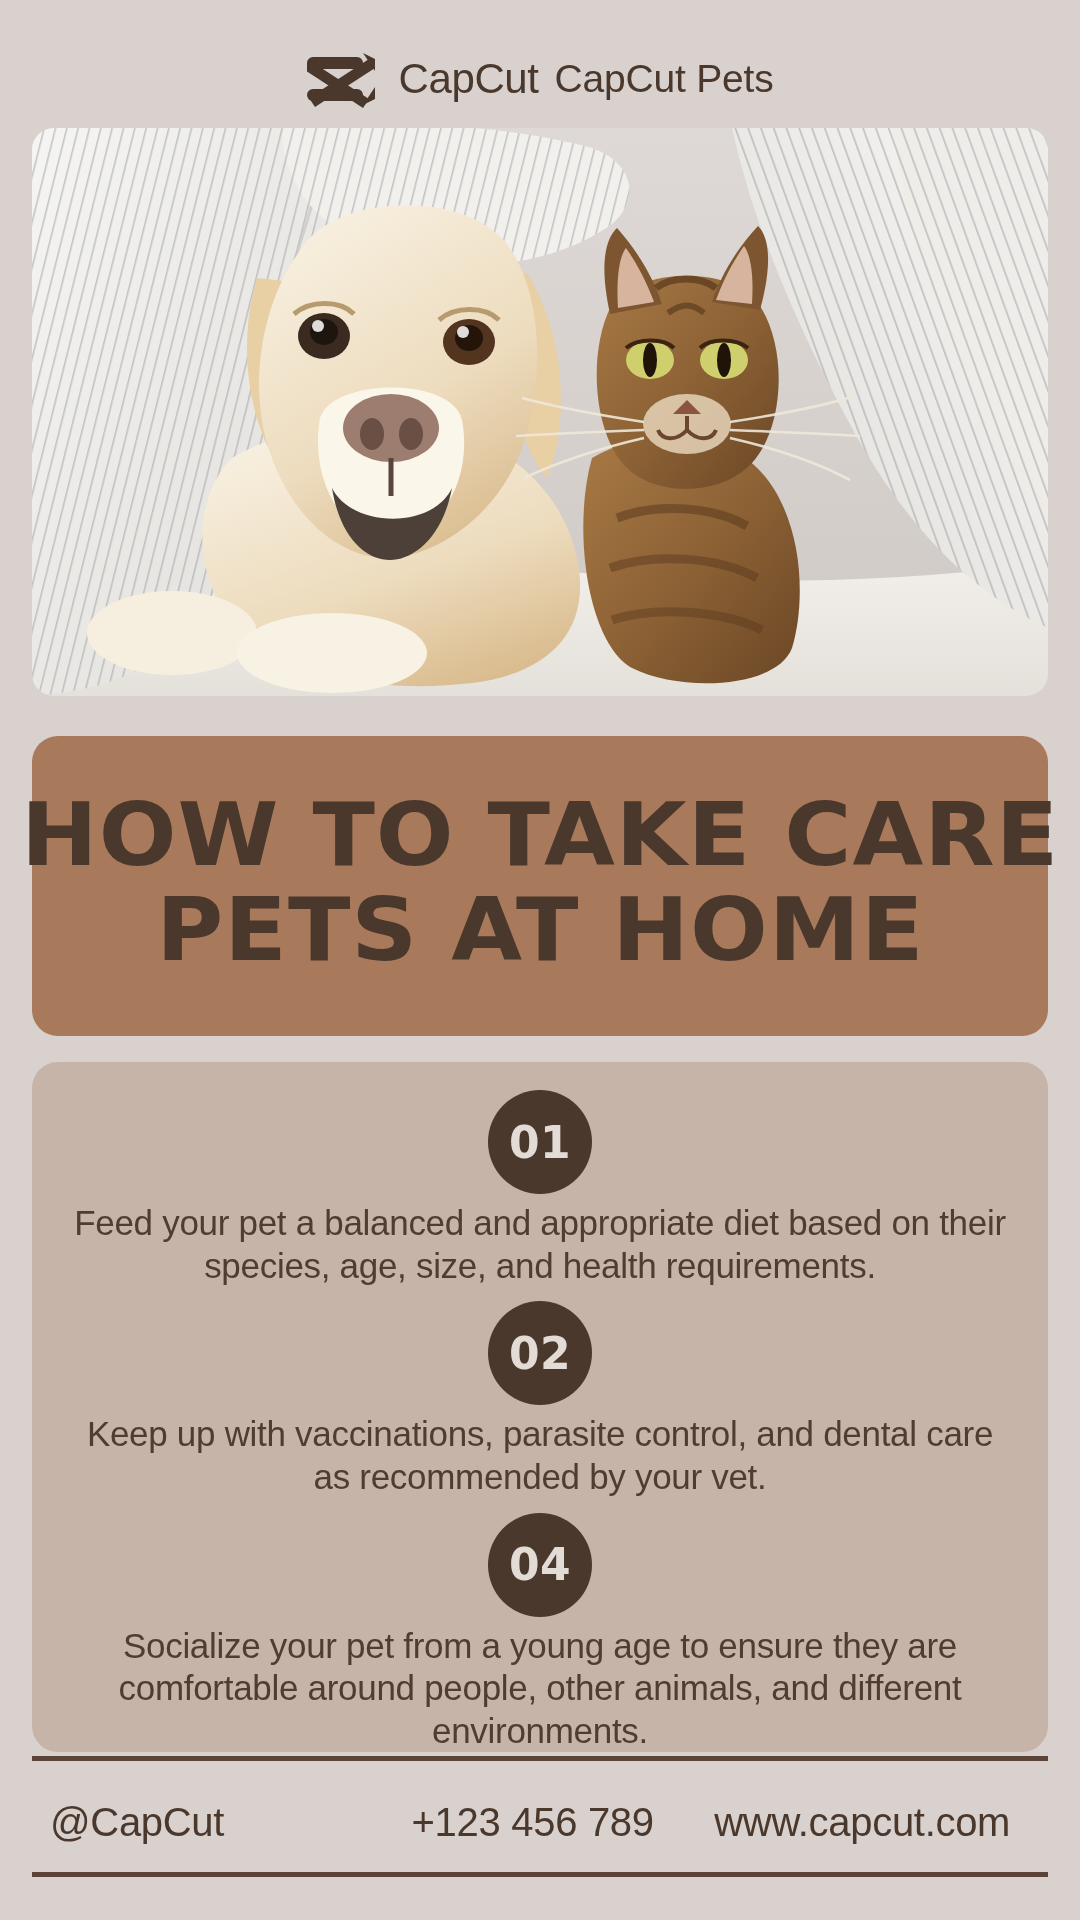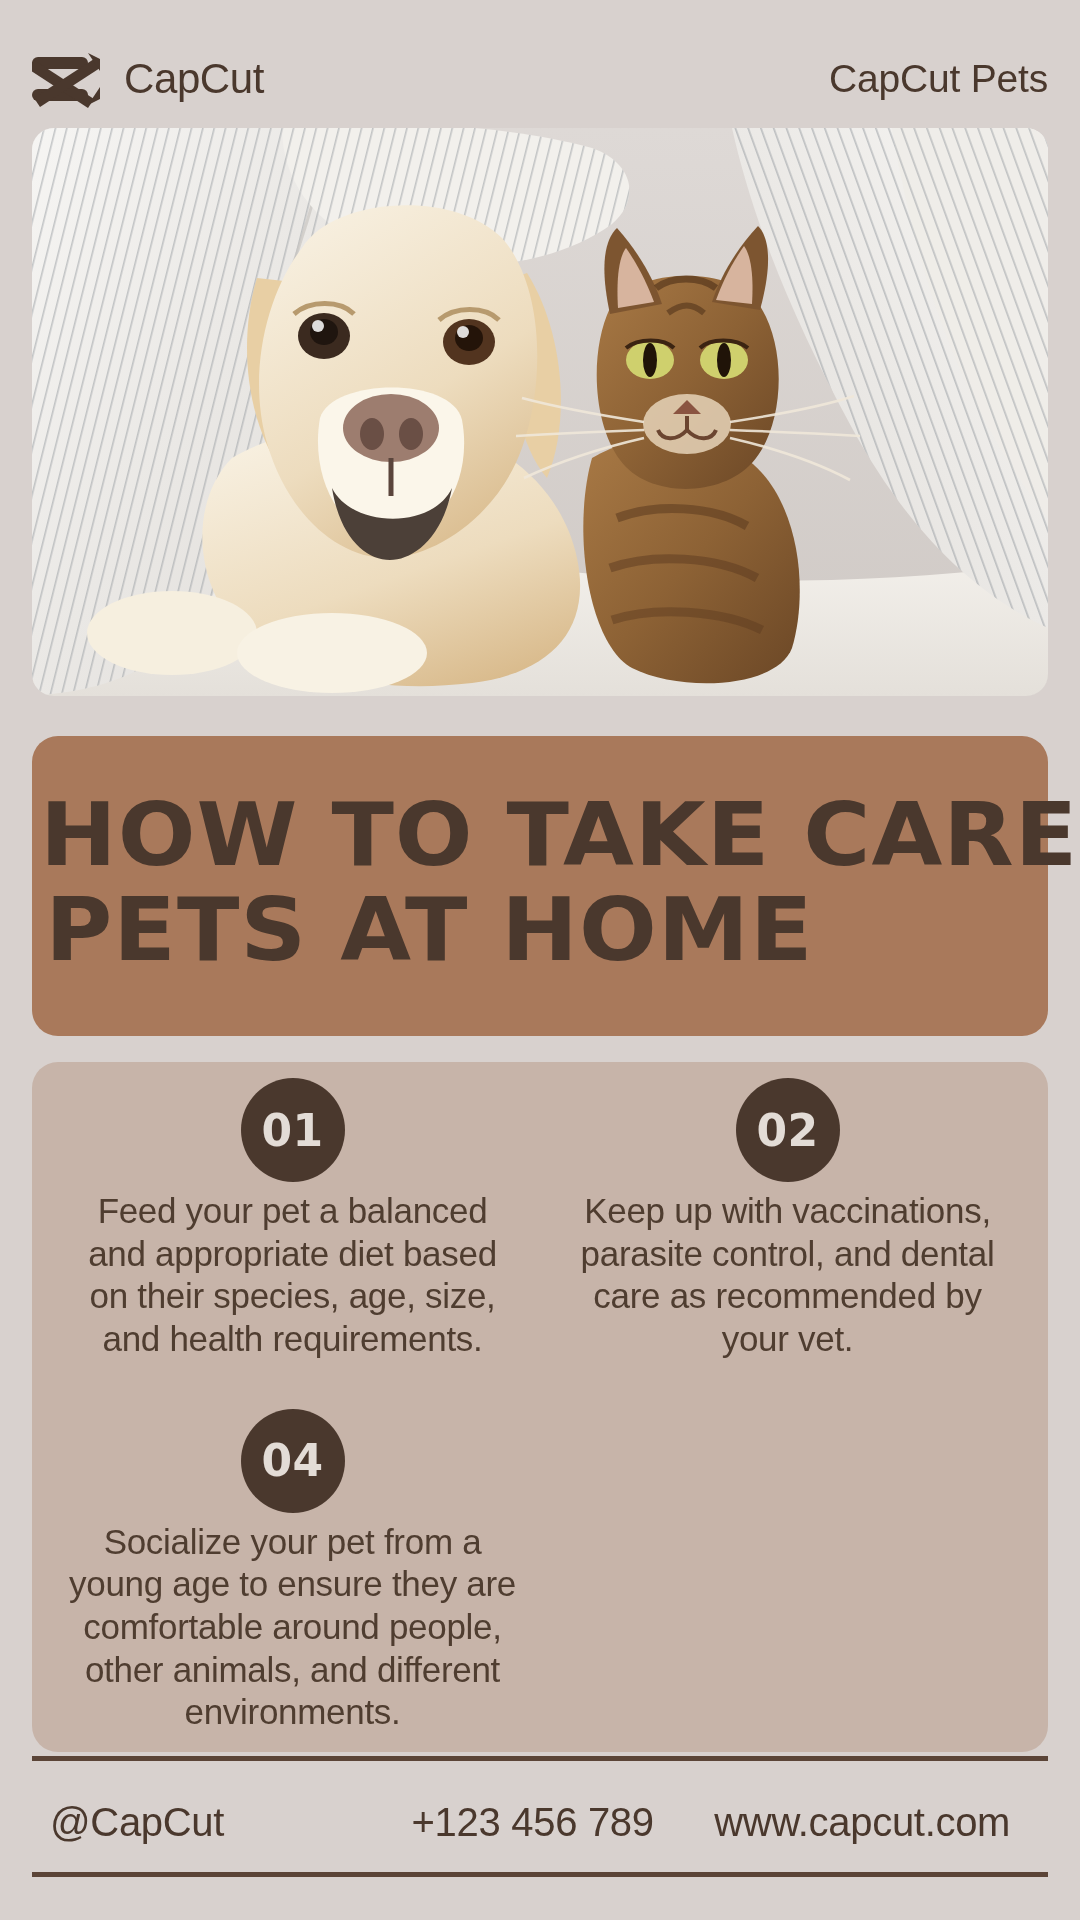--- a/index.html
+++ b/index.html
@@ -23,21 +23,21 @@
 
   
   .header {
     position: absolute;
     top: 44px;
     left: 32px;
     right: 32px;
     height: 70px;
     display: flex;
     align-items: center;
-    justify-content: space-between;
+    justify-content: center;
   }
   .brand {
     display: flex;
     align-items: center;
     gap: 20px;
   }
   .logo-mark {
     width: 72px;
     height: 64px;
     display: block;
@@ -73,21 +73,21 @@
   .title-banner {
     position: absolute;
     left: 32px;
     top: 736px;
     width: 1016px;
     height: 300px;
     background: #a9795b;
     border-radius: 26px;
     display: flex;
     flex-direction: column;
-    align-items: flex-start;
+    align-items: center;
     justify-content: center;
     box-sizing: border-box;
     padding: 6px 28px 14px 28px;
   }
   .title-line {
     color: #4a382d;
     font-family: "DejaVu Sans", sans-serif;
     font-weight: 700;
     font-size: 88px;
     line-height: 1.08;
@@ -100,23 +100,23 @@
   
   .tips-card {
     position: absolute;
     left: 32px;
     top: 1062px;
     width: 1016px;
     height: 690px;
     background: #c7b4a9;
     border-radius: 26px;
     box-sizing: border-box;
-    padding: 16px 18px 18px 18px;
+    padding: 28px 18px 18px 18px;
     display: grid;
-    grid-template-columns: 1fr 1fr;
+    grid-template-columns: 1fr;
     grid-template-rows: 1fr 1fr;
     column-gap: 10px;
     row-gap: 14px;
   }
   .tip {
     display: flex;
     flex-direction: column;
     align-items: center;
     padding: 0 16px;
   }

